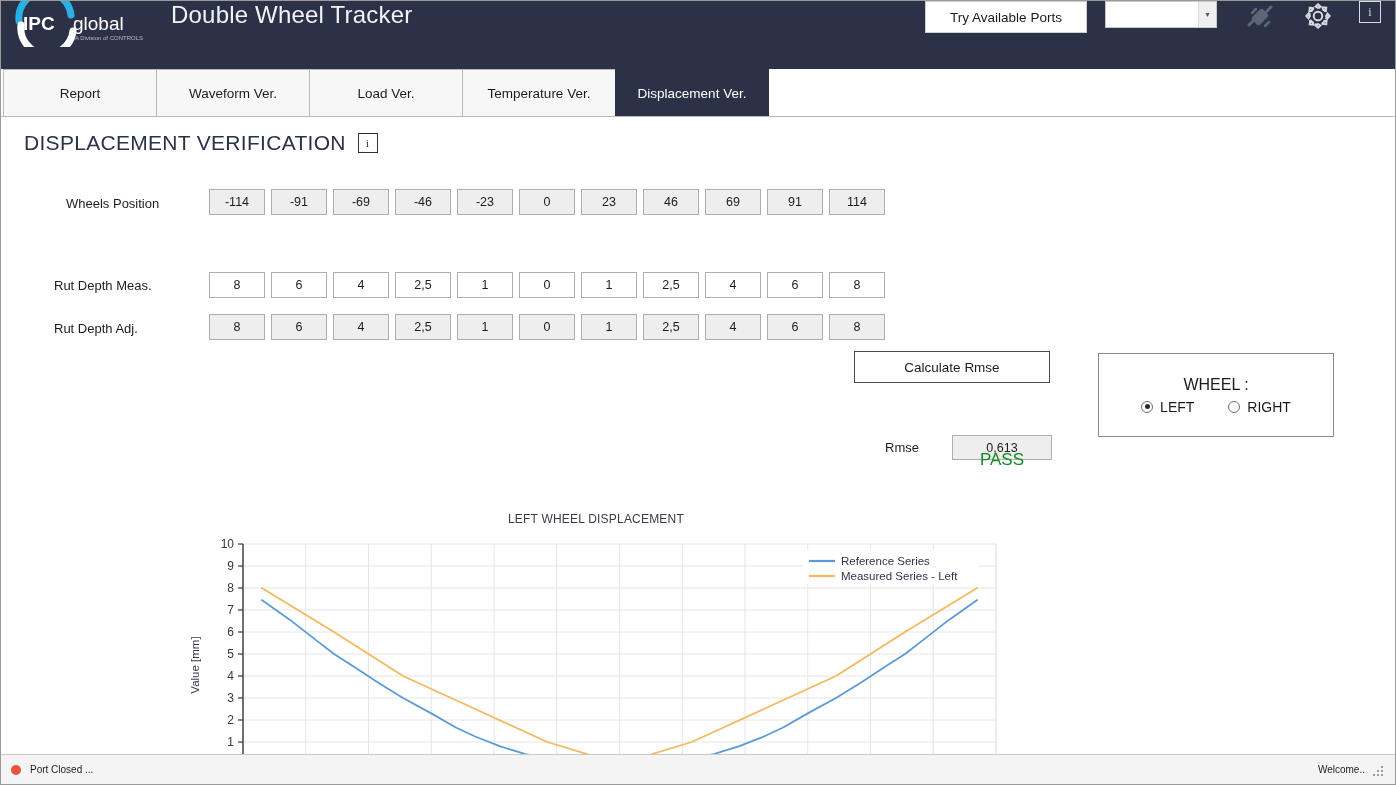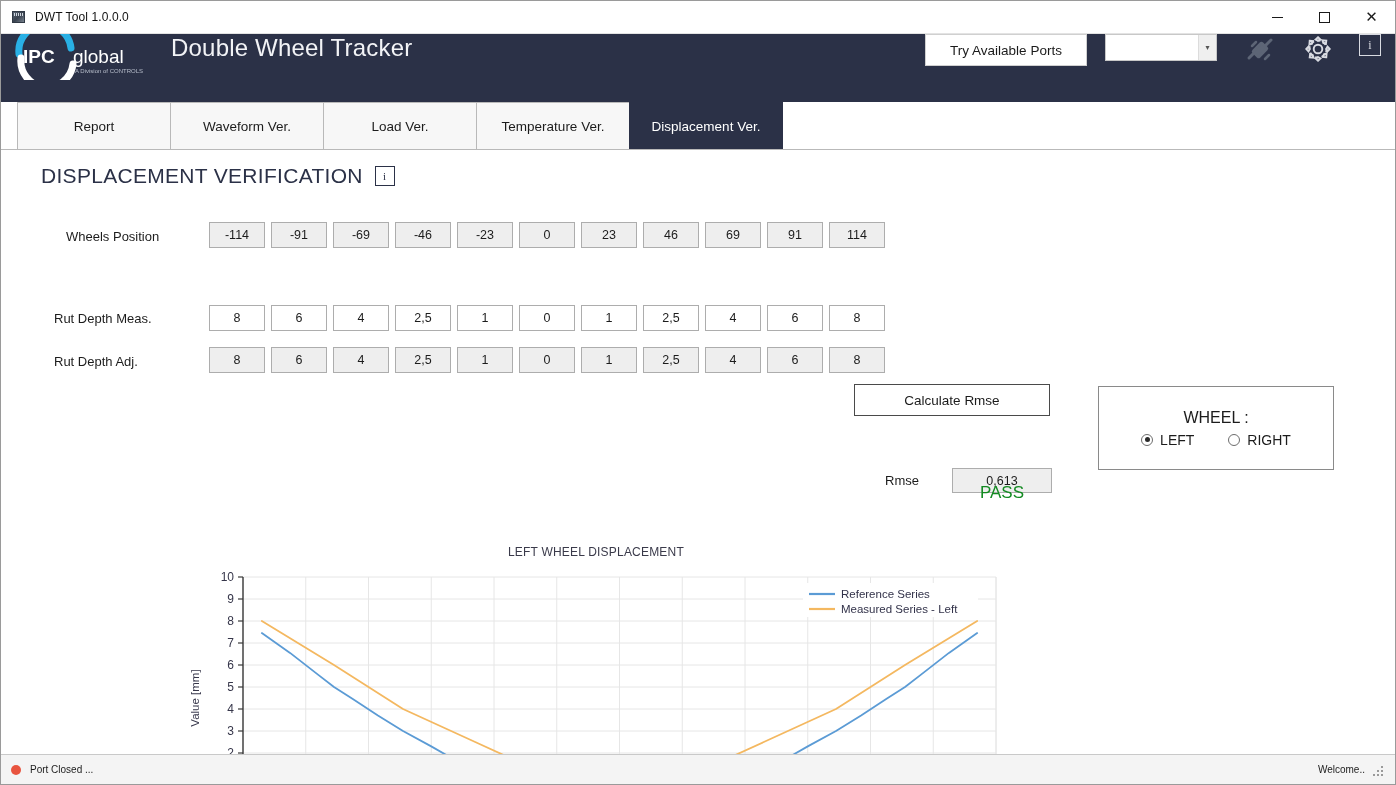--- a/index.html
+++ b/index.html
@@ -87,37 +87,37 @@
     display: flex; align-items: center; justify-content: center;
     color: #d9dbe2; font-size: 12px; font-family: "Liberation Serif", serif;
   }
 
   
   .tabbar {
     height: 48px; min-height: 48px;
     background: #ffffff;
     display: flex; align-items: stretch;
     border-bottom: 1px solid #b9b9b9;
-    padding-left: 16px;
+    padding-left: 2px;
   }
   .tab {
     min-width: 154px; padding: 0 16px;
     display: flex; align-items: center; justify-content: center;
     font-size: 13.5px; color: #1c1c1c; cursor: pointer;
     background: #f7f7f7;
     border: 1px solid #b9b9b9; border-bottom: none;
     margin-right: -1px;
     font-family: "Liberation Sans", sans-serif;
   }
   .tab.active { background: #2b3147; color: #ffffff; border-color: #2b3147; }
 
   
   .content { flex: 1 1 auto; position: relative; background: #ffffff; overflow: hidden; }
   .page-title {
-    position: absolute; left: 40px; top: 14px;
+    position: absolute; left: 23px; top: 14px;
     font-size: 21px; color: #2b3147; letter-spacing: .3px;
     display: flex; align-items: center; gap: 12px;
     font-family: "Liberation Sans", sans-serif;
   }
   .title-info {
     width: 20px; height: 20px; border: 1px solid #2b3147;
     display:flex; align-items:center; justify-content:center;
     font-size: 11px; font-family:"Liberation Serif", serif; cursor:pointer;
   }
 
@@ -191,38 +191,20 @@
   .led { width: 10px; height: 10px; border-radius: 50%; background: #e8543f; margin-right: 9px; }
   .sb-spacer { flex: 1 1 auto; }
   .grip { width: 12px; height: 12px; margin-left: 8px; position: relative; }
   .grip i { position:absolute; width:2px; height:2px; background:#9a9a9a; }
 </style>
 </head>
 <body>
 
 <div id="app">
 
-  <div class="titlebar">
-    <div class="tb-icon">
-        <span class="chip"></span>
-      </div>
-    <div class="tb-title">DWT Tool 1.0.0.0</div>
-    <div class="tb-spacer"></div>
-    <div class="win-btns">
-      <div class="win-btn">
-          <span class="glyph-min"></span>
-        </div>
-      <div class="win-btn">
-          <span class="glyph-max"></span>
-        </div>
-      <div class="win-btn close">
-          <span class="glyph-close">✕</span>
-        </div>
-    </div>
-  </div>
 
   <div class="header">
     <div class="logo">
       <svg width="132" height="46" viewBox="0 0 132 46">
         <path d="M4 20 A26 26 0 0 1 56 14" stroke="#29b0e5" stroke-width="7" fill="none" stroke-linecap="round"></path>
         <path d="M6 24 A26 26 0 0 0 58 30" stroke="#ffffff" stroke-width="7" fill="none" stroke-linecap="round"></path>
         <text x="8" y="29" font-family="Liberation Sans, sans-serif" font-size="19" font-weight="bold" fill="#ffffff">IPC</text>
         <text x="58" y="29" font-family="Liberation Sans, sans-serif" font-size="19" fill="#ffffff">global</text>
         <text x="60" y="39" font-family="Liberation Sans, sans-serif" font-size="6" fill="#b9bfcc">A Division of CONTROLS</text>
       </svg>

